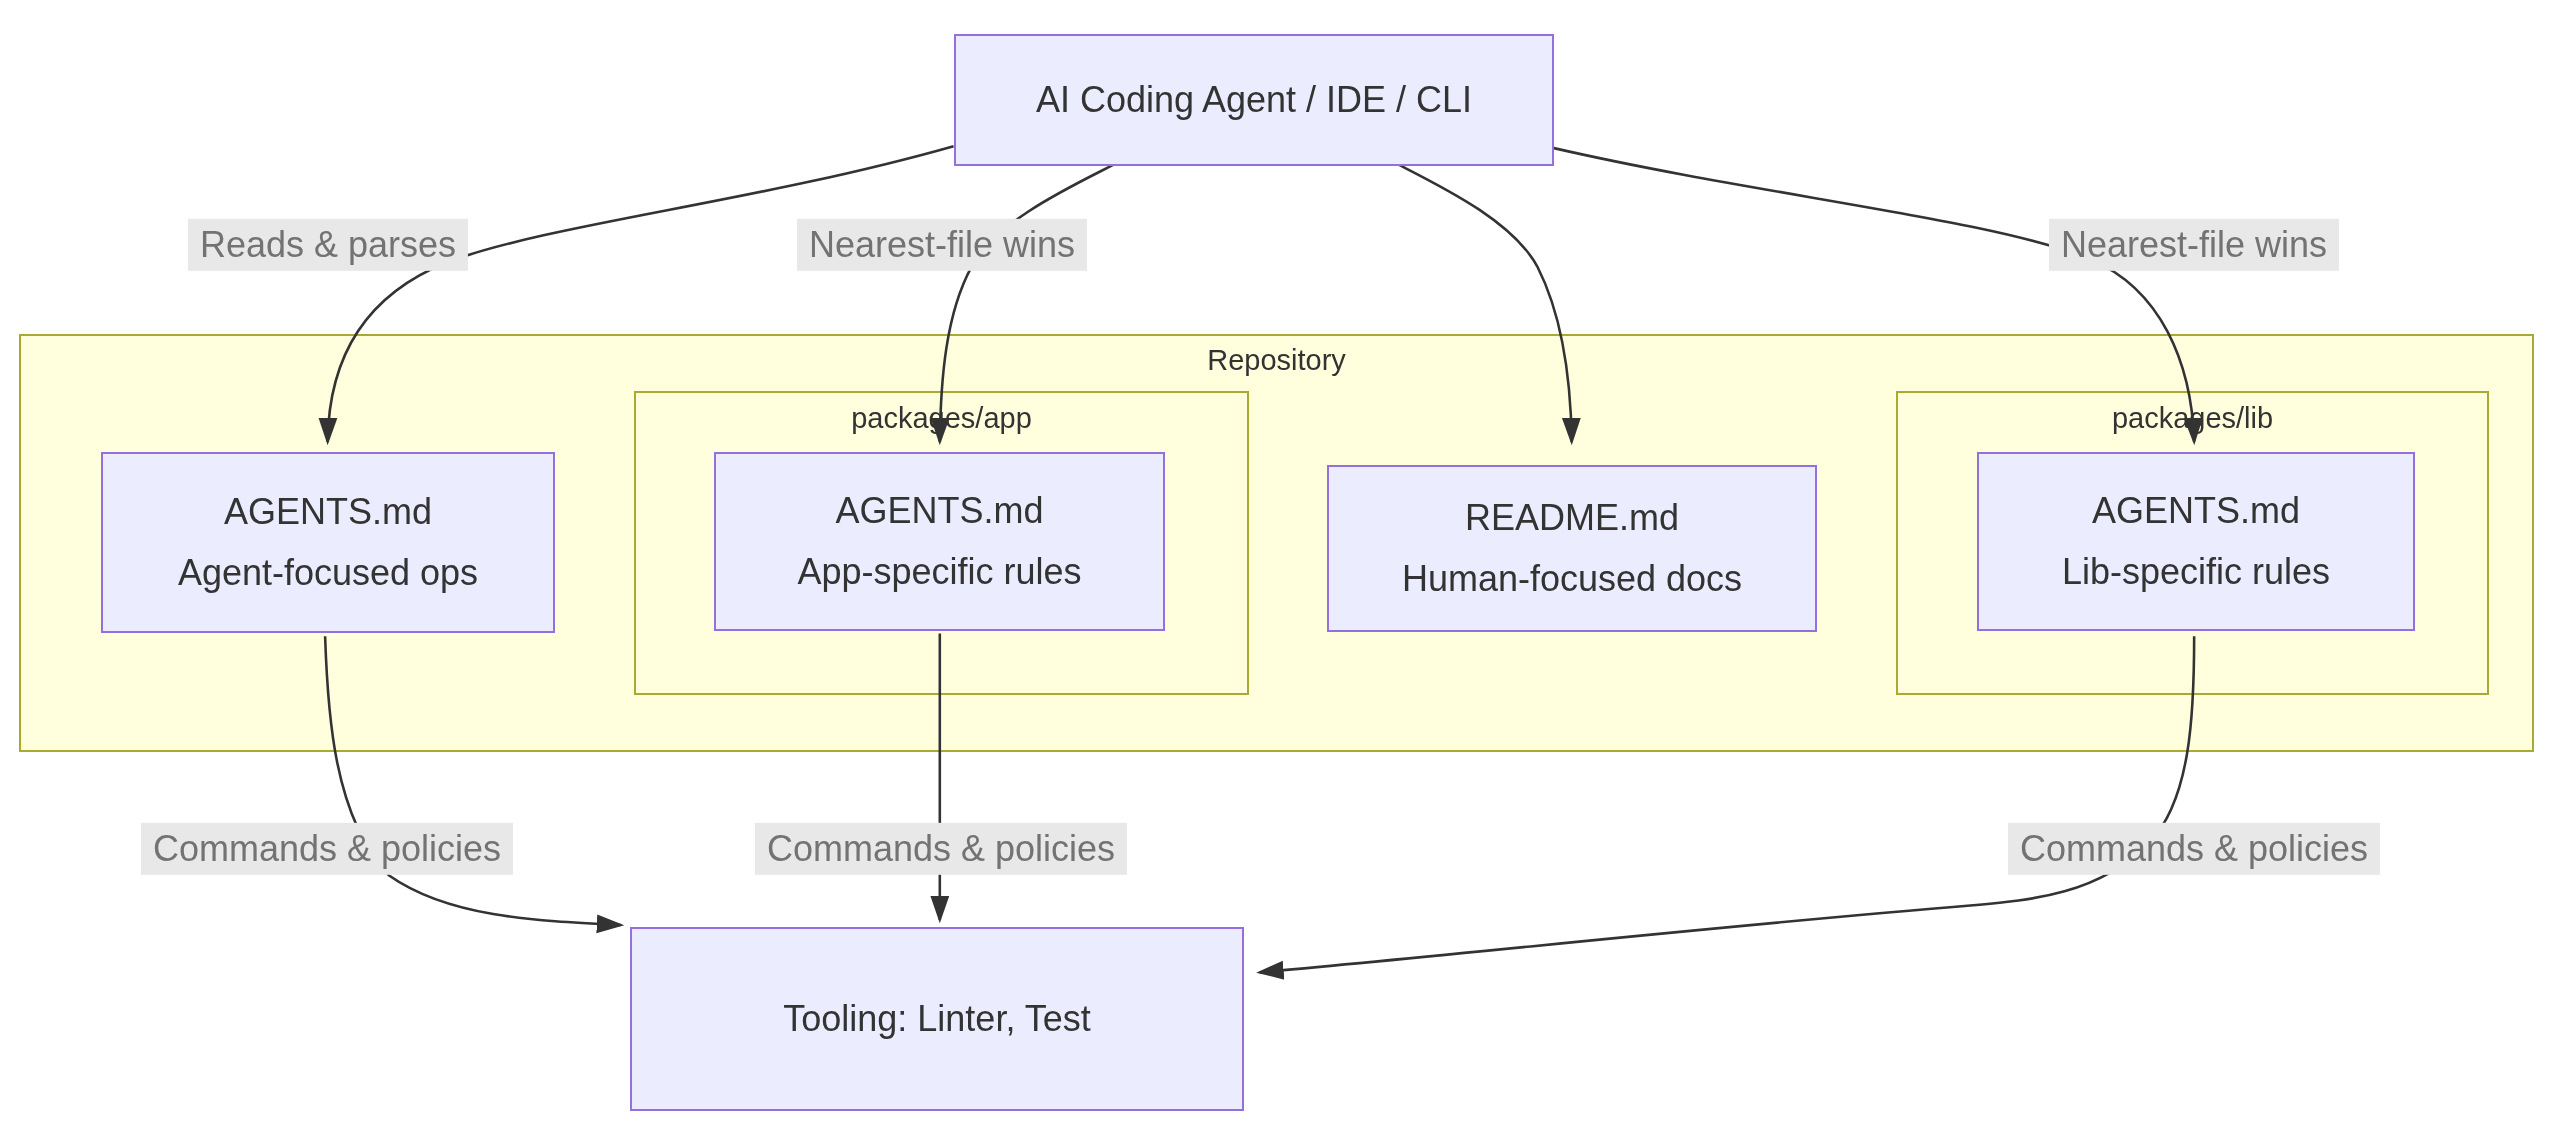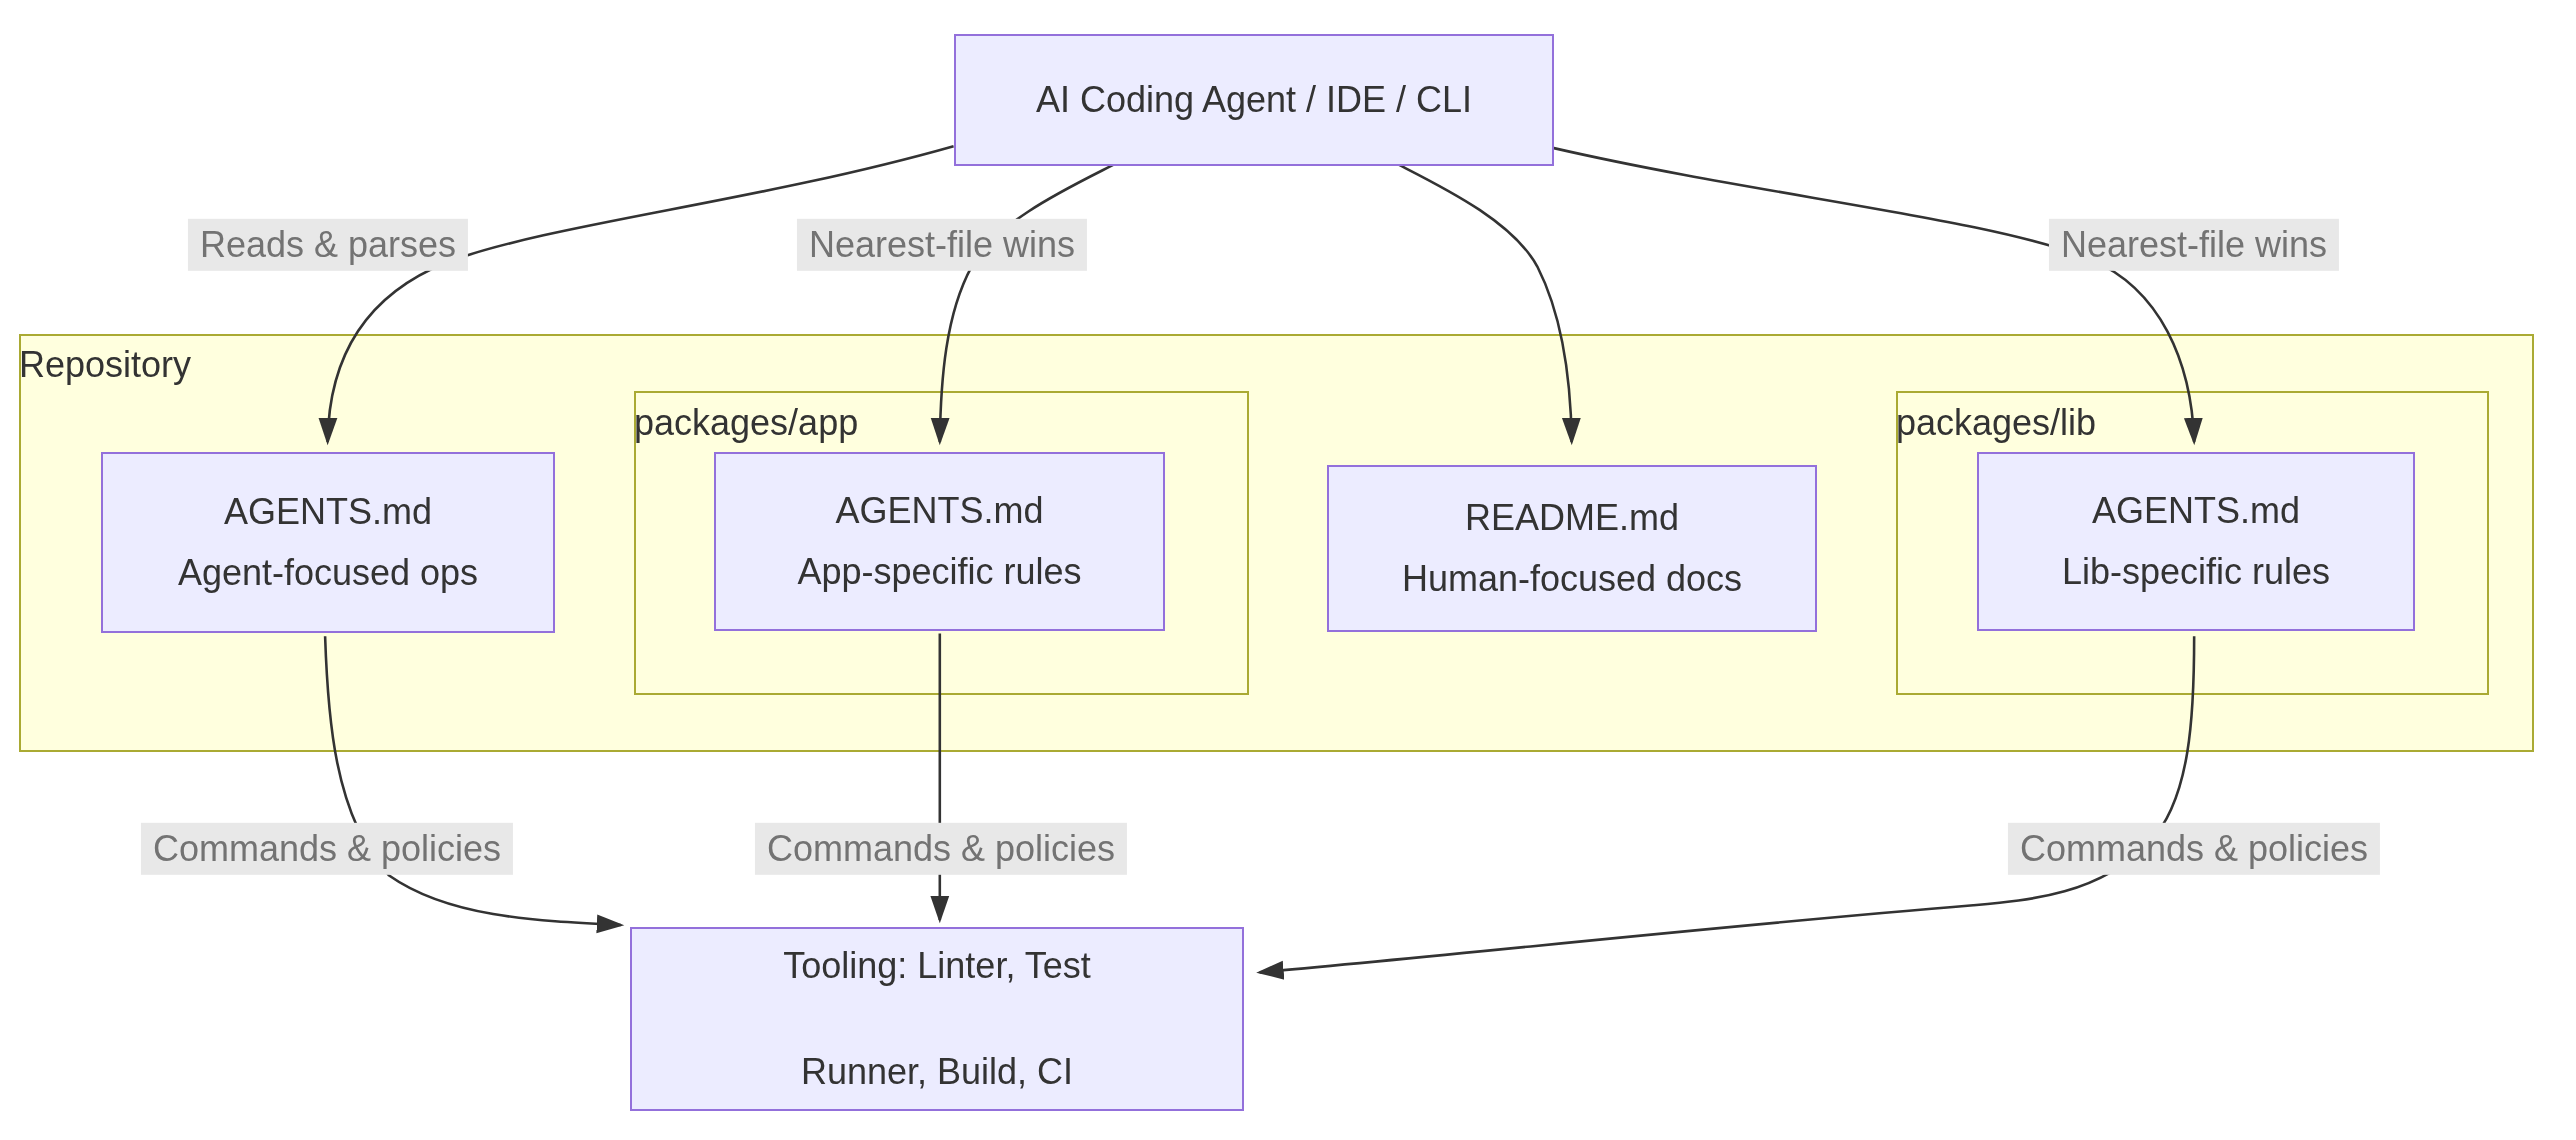--- a/index.html
+++ b/index.html
@@ -14,21 +14,22 @@
   .cluster{
     position:absolute;
     background:#FFFFDE;
     border:2.6px solid #AAAA33;
     box-sizing:border-box;
     z-index:1;
   }
   .cluster-title{
     position:absolute;
     left:0;right:0;
-    font-size:36px;
+    text-align:center;
+    font-size:29px;
     color:#333333;
     z-index:1;
   }
   .edges{
     position:absolute;left:0;top:0;
     z-index:2;
   }
   .node{
     position:absolute;
     background:#ECECFF;
@@ -112,17 +113,16 @@
     <span>Human-focused docs</span>
   </div>
 
   <div class="node" style="left:1977px;top:452px;width:438px;height:179px;">
     <span>AGENTS.md</span>
     <span>Lib-specific rules</span>
   </div>
 
   <div class="node" style="left:630px;top:927px;width:614px;height:184px;gap:45px;">
     <span>Tooling: Linter, Test</span>
-    <span>Runner, Build, CI</span>
   </div>
 
 </div>
 
 
 </body></html>

